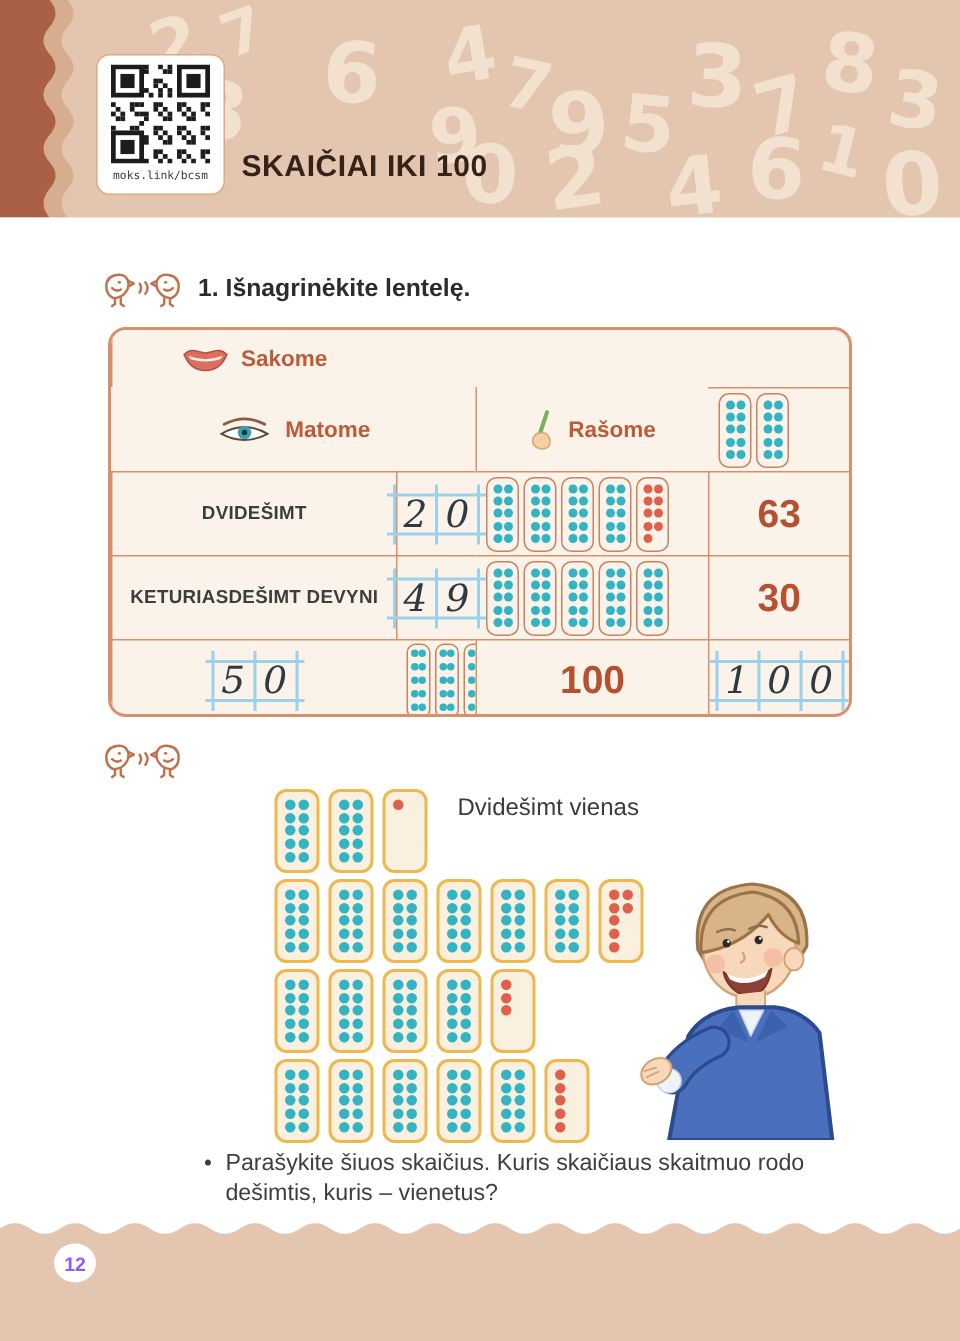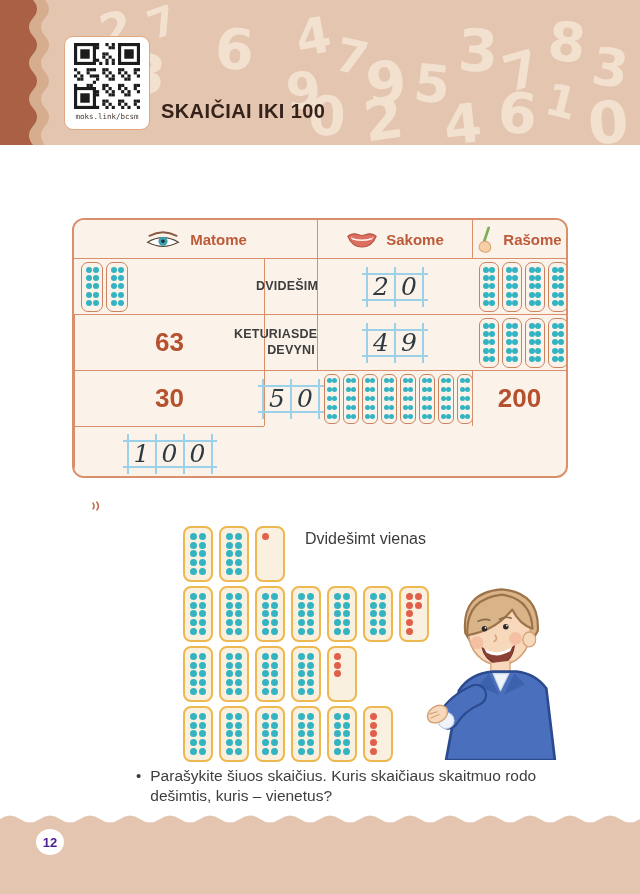--- a/index.html
+++ b/index.html
@@ -72,21 +72,21 @@
   .bullet{position:absolute;left:136px;top:766px;width:428px;display:flex;gap:9px;
           font-size:15.5px;color:#3e3e3e;line-height:1.32;}
   .bullet .b{font-size:15px;}
 
   
   .footer{position:absolute;left:0;top:812px;width:640px;height:82px;}
   .wave{position:absolute;left:0;top:0;width:640px;height:14px;display:block;}
   .fbody{position:absolute;left:0;top:13px;right:0;bottom:0;background:#e4c5af;}
   .pagenum{position:absolute;left:36px;top:17px;width:28px;height:26px;border-radius:50%;
            background:#ffffff;display:flex;align-items:center;justify-content:center;
-           font-size:13px;font-weight:700;color:#4c1d95;z-index:2;}
+           font-size:13px;font-weight:700;color:#8b5cf6;z-index:2;}
 </style>
 </head>
 <body>
 
 <div class="page">
 
   <div class="banner">
     <div class="deco" id="deco">
         <span style="left: 100px; top: 6px; font-size: 46px; transform: rotate(-14deg);">2</span>
         <span style="left: 128px; top: 48px; font-size: 54px; transform: rotate(6deg);">3</span>
@@ -216,39 +216,56 @@
           <rect x="16" y="2" width="3" height="3" fill="#1c1c1c"></rect>
           <rect x="0" y="14" width="7" height="7" fill="#1c1c1c"></rect>
           <rect x="1" y="15" width="5" height="5" fill="#fff"></rect>
           <rect x="2" y="16" width="3" height="3" fill="#1c1c1c"></rect>
         </svg>
       <div class="qr-cap">moks.link/bcsm</div>
     </div>
     <h1 class="title">SKAIČIAI IKI 100</h1>
   </div>
 
+  <div class="ex-head eh1">
+    <svg class="chicks" viewBox="0 0 56 27">
+      <g fill="none" stroke="#c0714d" stroke-width="1.7" stroke-linecap="round" stroke-linejoin="round">
+        <g id="chick">
+          <path d="M8,20 Q3,18 3,12 Q3,5 10,4 Q16,3 18,8 Q19,12 17,15 Q14,20 8,20 Z"></path>
+          <path d="M18,8 L22,10 L18,12"></path>
+          <path d="M7,13 q3,3 6,1"></path>
+          <path d="M9,20 L9,24 M13,20 L13,24 M9,24 l-2,1.5 M13,24 l2,1.5"></path>
+          <circle cx="12" cy="9" r="1.1" fill="#c0714d" stroke="none"></circle>
+        </g>
+        <use href="#chick" transform="translate(56,0) scale(-1,1)"></use>
+        <path d="M26,10 q2,3 0,6"></path>
+        <path d="M30,9 q3,4 0,8"></path>
+      </g>
+    </svg>
+    <h2><span>1.</span>&nbsp;<span>Išnagrinėkite lentelę.</span></h2>
+  </div>
 
   <div class="table" id="table1">
+    <div class="cell head bl">
+      <svg width="32" height="18" viewBox="0 0 36 20">
+        <path d="M2,7 C8,1 14,6 18,6 C22,6 28,1 34,7 C30,17 24,19 18,19 C12,19 6,17 2,7 Z" fill="#dd6f60" stroke="#b14f42" stroke-width="1.2"></path>
+        <path d="M5,8 Q18,13 31,8 L29,10.5 Q18,14 7,10.5 Z" fill="#ffffff" opacity=".9"></path>
+      </svg>
+      <span>Sakome</span>
+    </div>
     <div class="cell head h-matome">
       <svg width="38" height="21" viewBox="0 0 42 22">
         <path d="M6,7 Q21,-1 36,7" fill="none" stroke="#8a5a43" stroke-width="2" stroke-linecap="round"></path>
         <path d="M4,14 Q21,4 38,14 Q21,23 4,14 Z" fill="#ffffff" stroke="#5a4a3c" stroke-width="1.4"></path>
         <circle cx="21" cy="13" r="5" fill="#3a9fae"></circle>
         <circle cx="21" cy="13" r="2" fill="#20333a"></circle>
       </svg>
       <span>Matome</span>
     </div>
     <div class="cell head bl">
-      <svg width="32" height="18" viewBox="0 0 36 20">
-        <path d="M2,7 C8,1 14,6 18,6 C22,6 28,1 34,7 C30,17 24,19 18,19 C12,19 6,17 2,7 Z" fill="#dd6f60" stroke="#b14f42" stroke-width="1.2"></path>
-        <path d="M5,8 Q18,13 31,8 L29,10.5 Q18,14 7,10.5 Z" fill="#ffffff" opacity=".9"></path>
-      </svg>
-      <span>Sakome</span>
-    </div>
-    <div class="cell head bl">
       <svg width="18" height="27" viewBox="0 0 20 30">
         <path d="M13,2 L7,20" stroke="#7fae5c" stroke-width="3" stroke-linecap="round"></path>
         <path d="M7,20 L5,26 L9.5,22 Z" fill="#caa07e"></path>
         <path d="M5,18 Q1,22 3,26 Q6,30 11,29 Q16,28 15,22 Q14,18 10,17 Z" fill="#f6cfa4" stroke="#d9a877" stroke-width="1.2"></path>
       </svg>
       <span>Rašome</span>
     </div>
 
   <div class="cell bt cards-cell">
         <div class="card s1">
@@ -536,21 +553,21 @@
           <span class="dot" style="background: rgb(52, 180, 194);"></span>
           <span class="dot" style="background: rgb(52, 180, 194);"></span>
           <span class="dot" style="background: rgb(52, 180, 194);"></span>
           <span class="dot" style="background: rgb(52, 180, 194);"></span>
           <span class="dot" style="background: rgb(52, 180, 194);"></span>
           <span class="dot" style="background: rgb(52, 180, 194);"></span>
           <span class="dot" style="background: rgb(52, 180, 194);"></span>
           <span class="dot" style="background: rgb(52, 180, 194);"></span>
         </div>
       </div>
-      <div class="cell bt bl num-cell">200</div>
+      <div class="cell bt bl num-cell">100</div>
       <div class="cell bt bl hw-cell">
         <div class="hw">
           <span class="hw-d">1</span>
           <span class="hw-d">0</span>
           <span class="hw-d">0</span>
         </div>
       </div>
     </div>
 
   <div class="ex-head eh2">

